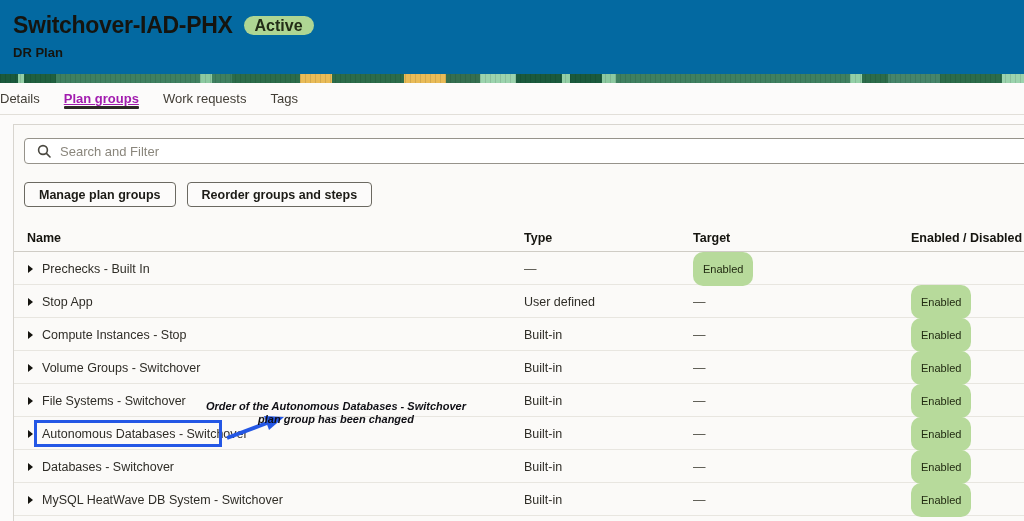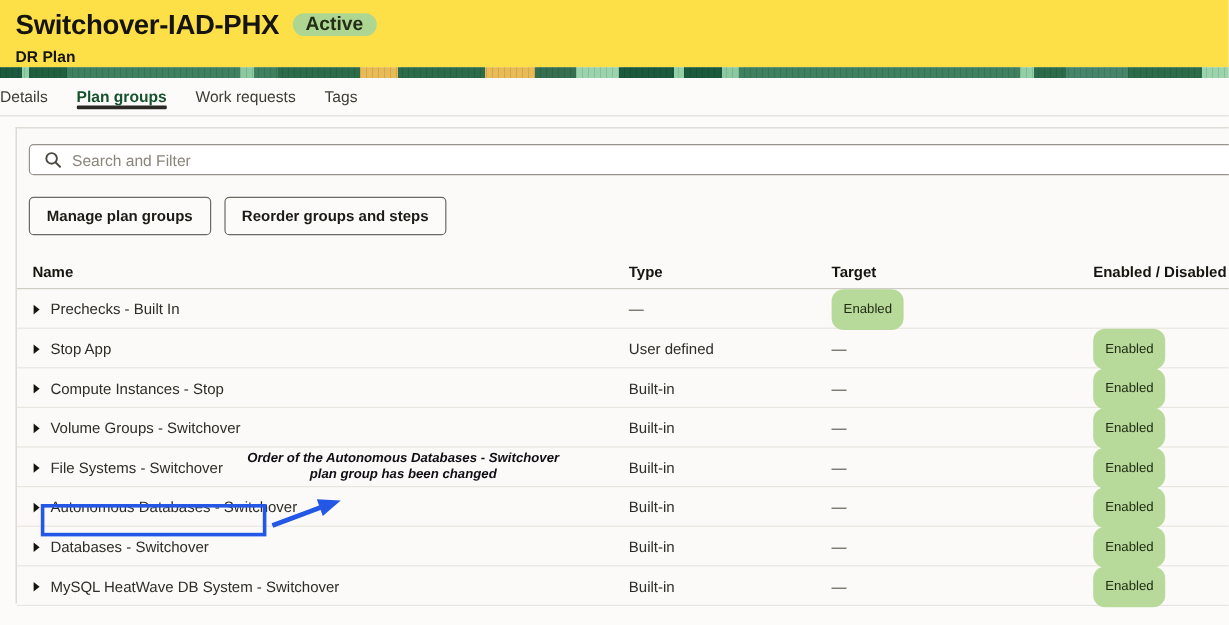--- a/index.html
+++ b/index.html
@@ -1,21 +1,21 @@
 <!DOCTYPE html>
 <html><head>
 <meta charset="utf-8">
 <style>
   * { margin:0; padding:0; box-sizing:border-box; }
   html,body { width:1024px; height:521px; overflow:hidden;
     font-family:"Liberation Sans","DejaVu Sans",sans-serif;
     background:#fcfbfa; color:#1c1b16; position:relative; }
 
   
-  .hdr { height:56px; background:#fde047; padding:7px 0 0 13px; }
+  .hdr { height:74px; background:#0369a1; padding:12px 0 0 13px; }
   .title-row { display:flex; align-items:center; gap:11px; }
   .page-title { font-size:23px; font-weight:bold; color:#15140f; letter-spacing:-0.3px; }
   .active-badge { background:#aed693; color:#232d17; font-size:16px; font-weight:600;
     padding:3px 11px; border-radius:11px; line-height:13px; }
   .subtitle { font-size:13px; font-weight:bold; margin-top:6px; color:#15140f; }
 
   
   .strip { height:9px; width:1024px; position:relative;
     background:linear-gradient(90deg,
       #1b5a3d 0px,#1b5a3d 18px,#93cfa6 18px,#93cfa6 24px,#20603f 24px,#20603f 56px,
@@ -27,35 +27,35 @@
       #2c6c4a 862px,#2c6c4a 888px,#46856a 888px,#46856a 940px,#2c6c4a 940px,#2c6c4a 1002px,
       #9bd3ad 1002px,#9bd3ad 1024px); }
   .strip::after { content:""; position:absolute; inset:0;
     background:repeating-linear-gradient(90deg, rgba(0,0,0,0.10) 0 1px, transparent 1px 5px); }
 
   
   .tabs { height:32px; display:flex; align-items:center; gap:24px;
     background:#fcfbfa; border-bottom:1px solid #e2dfd9; }
   .tab { font-size:13px; color:#413d35; height:100%; display:flex; align-items:center;
     position:relative; cursor:pointer; }
-  .tab.active { font-weight:bold; color:#14532d; }
+  .tab.active { font-weight:bold; color:#a21caf;text-decoration:underline; }
   .tab.active::after { content:""; position:absolute; left:0; right:0; bottom:5px;
     height:3px; background:#2c2925; border-radius:1px; }
 
   
   .panel { margin:9px 0 0 13px; border-left:1px solid #d8d5cf; border-top:1px solid #d8d5cf;
     background:#fbfaf8; height:397px; }
   .search-box { margin:13px 0 0 10px; width:1005px; height:26px; border:1px solid #96938b;
     border-radius:4px; background:#ffffff; display:flex; align-items:center;
     padding-left:12px; gap:9px; }
   .search-box input { border:none; outline:none; background:transparent; font-size:13px;
     width:900px; color:#33312c; font-family:inherit; }
   .search-box input::placeholder { color:#8a867c; }
   .btn-row { margin:18px 0 0 10px; display:flex; gap:11px; }
-  .btn { height:32px; padding:0 14px; background:#fcfbfa; border:1px solid #6b6961;
+  .btn { height:25px; padding:0 14px; background:#fcfbfa; border:1px solid #6b6961;
     border-radius:4px; font-weight:bold; font-size:12.5px; color:#1c1b16;
     display:flex; align-items:center; cursor:pointer; font-family:inherit; }
 
   
   .thead { display:grid; grid-template-columns:510px 169px 218px 1fr; margin-top:17px;
     height:28px; align-items:center; border-bottom:1px solid #cfccc5;
     font-weight:bold; font-size:12.5px; color:#15140f; }
   .thead .c0 { padding-left:13px; }
   .trow { display:grid; grid-template-columns:510px 169px 218px 1fr; height:33px;
     align-items:center; border-bottom:1px solid #e8e6e0; font-size:12.5px;
@@ -65,21 +65,21 @@
     border-top:4px solid transparent; border-bottom:4px solid transparent; flex:0 0 auto; }
   .dash { color:#4a4840; }
   .pill { background:#b7da9b; color:#222b12; font-size:11px; padding:11px 10px;
     border-radius:10px; display:inline-block; line-height:12px; }
 
   
   .hl-box { position:absolute; left:34px; top:420px; width:188px; height:27px;
     border:3px solid #2457e5; pointer-events:none; }
   .anno-svg { position:absolute; left:0; top:0; width:1024px; height:521px;
     pointer-events:none; }
-  .anno-text { position:absolute; left:196px; top:376px; width:280px; text-align:center;
+  .anno-text { position:absolute; left:196px; top:400px; width:280px; text-align:center;
     font-size:11px; font-weight:bold; font-style:italic; color:#0e0e14;
     line-height:13px; pointer-events:none; }
 </style>
 </head>
 <body>
 
 <div class="hdr">
   <div class="title-row">
     <span class="page-title">Switchover-IAD-PHX</span>
     <span class="active-badge">Active</span>

